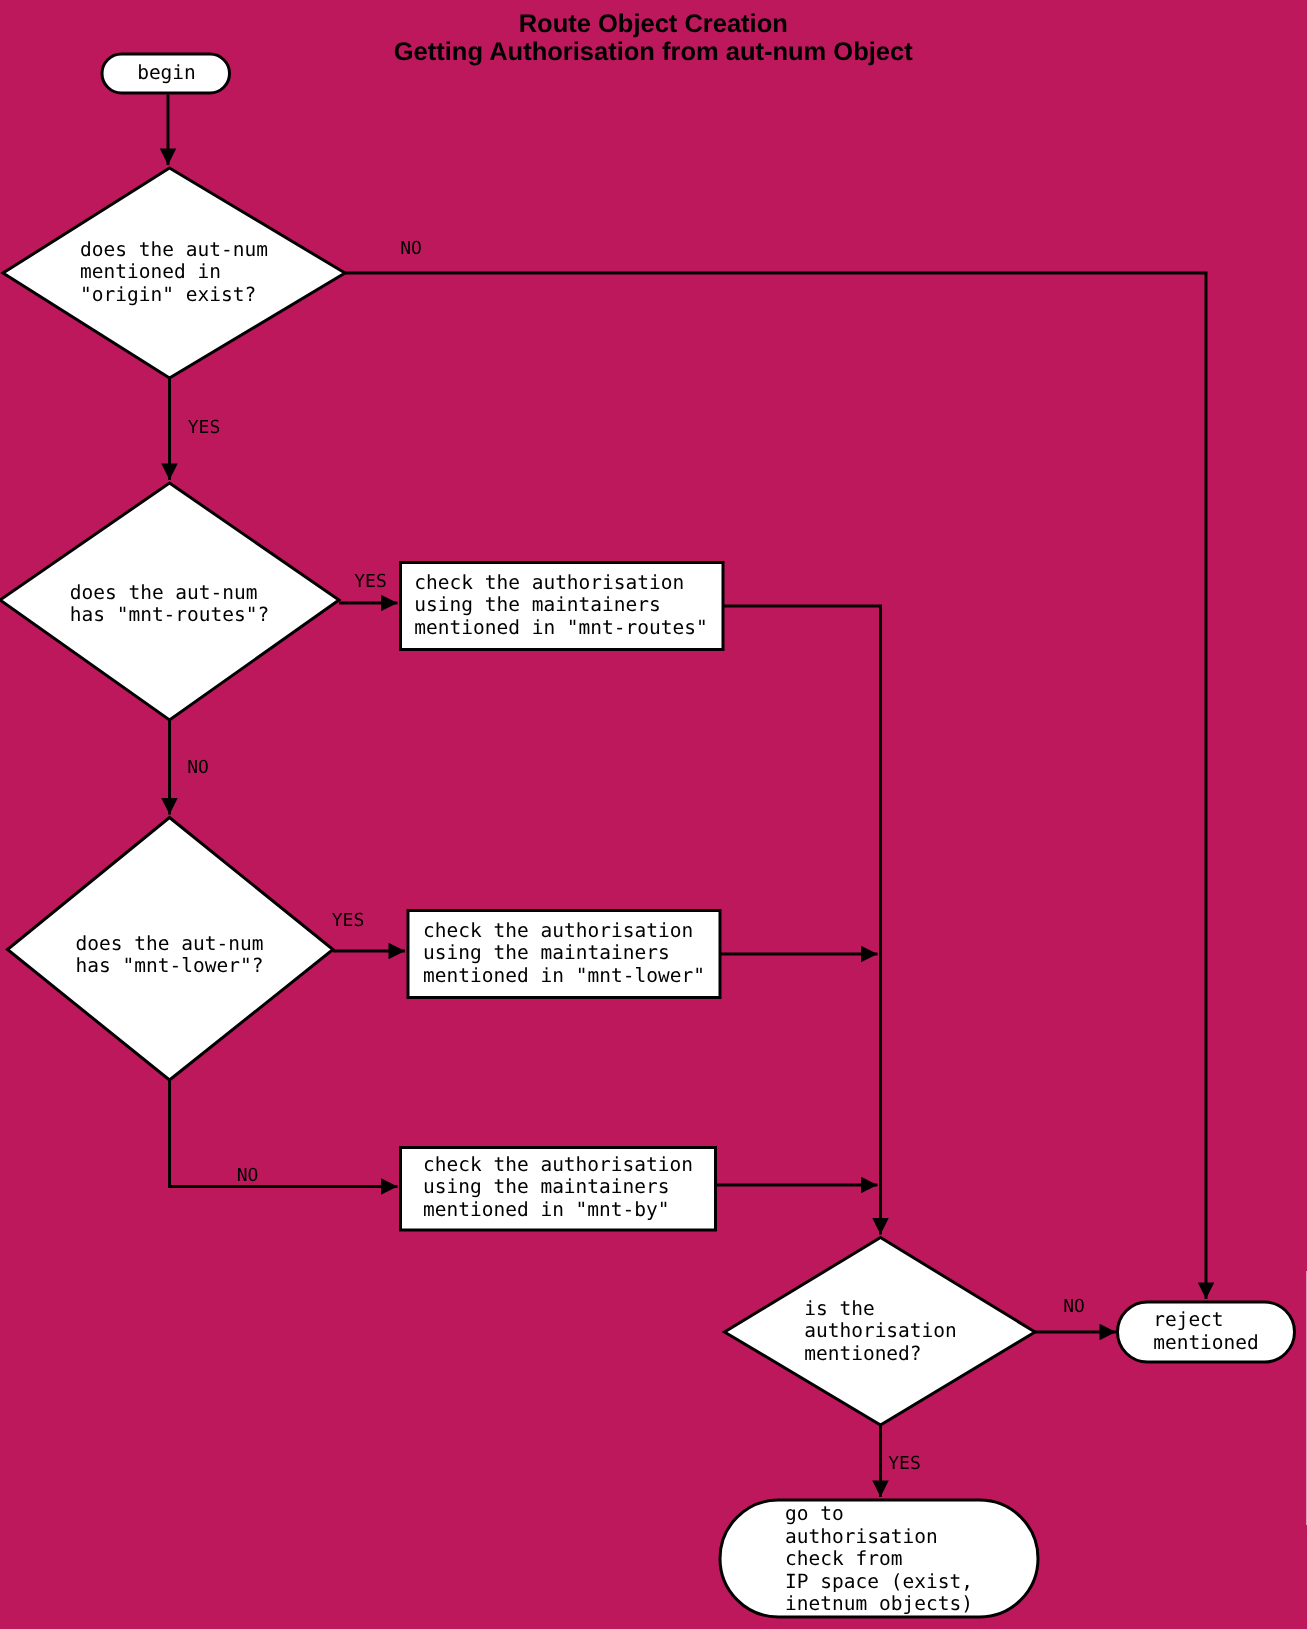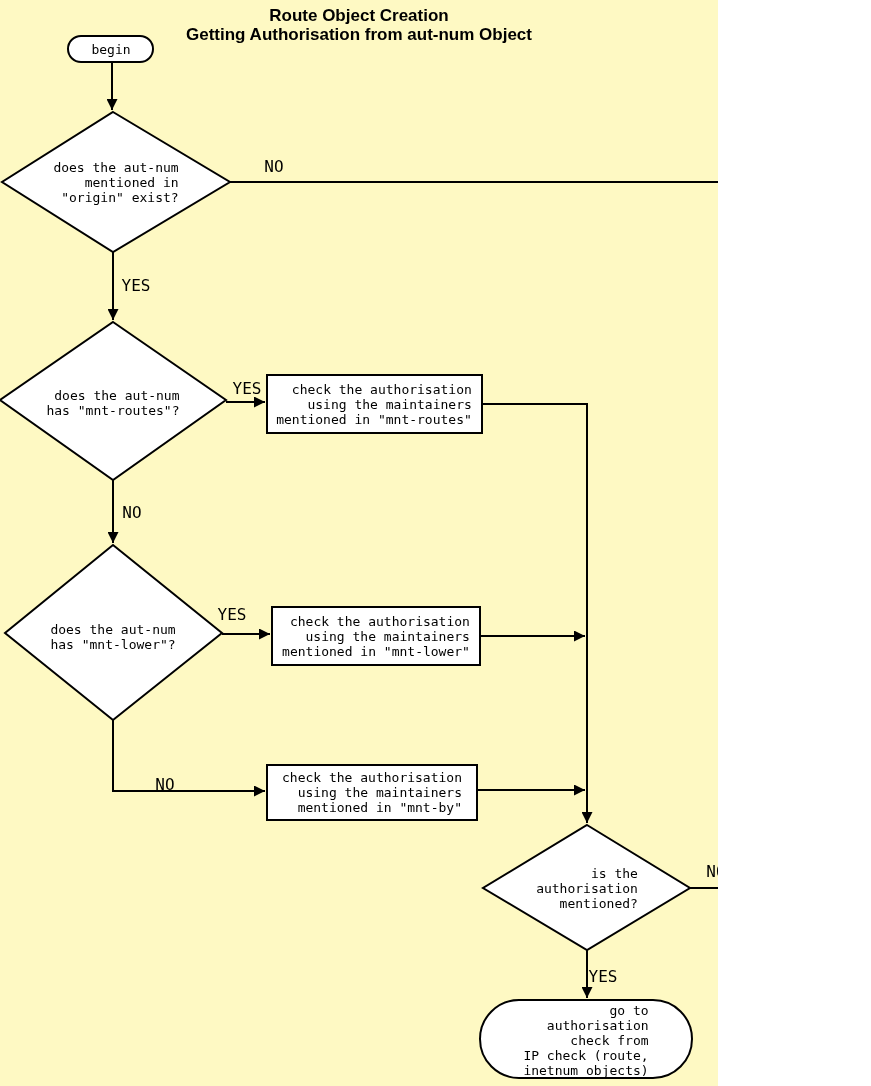--- a/index.html
+++ b/index.html
@@ -4,23 +4,23 @@
 <style>
   html, body {
     margin: 0;
     padding: 0;
     background: #ffffff;
     width: 871px;
     height: 1086px;
   }
   .canvas {
     position: relative;
-    width: 718px;
+    width: 871px;
     height: 1086px;
-    background: #fef9c3;
+    background: #be185d;
     overflow: hidden;
     text-decoration: underline;
   }
   svg.flow {
     position: absolute;
     left: 0;
     top: 0;
   }
   .title {
     position: absolute;
@@ -36,28 +36,28 @@
     white-space: pre-line;
     width: 700px;
   }
   .node-label {
     position: absolute;
     transform: translate(-50%, -50%);
     font-family: "DejaVu Sans Mono", "Liberation Mono", monospace;
     font-size: 13px;
     line-height: 15px;
     color: #000000;
-    text-align: right;
+    text-align: left;
     white-space: pre-line;
   }
   .edge-label {
     position: absolute;
     transform: translate(-50%, -50%);
     font-family: "DejaVu Sans Mono", "Liberation Mono", monospace;
-    font-size: 16px;
+    font-size: 12px;
     line-height: 13px;
     color: #000000;
     white-space: pre;
   }
   .shape {
     fill: #ffffff;
     stroke: #000000;
     stroke-width: 2;
   }
   .edge {
@@ -124,21 +124,21 @@
 using the maintainers
 mentioned in "mnt-by"</div>
   <div class="node-label" style="left:587px; top:888px;">is the
 authorisation
 mentioned?</div>
   <div class="node-label" style="left:804px; top:888px;">reject
 mentioned</div>
   <div class="node-label" style="left:586px; top:1040px;">go to
 authorisation
 check from
-IP check (route,
+IP space (exist,
 inetnum objects)</div>
 
   <div class="edge-label" style="left:274px; top:166px;">NO</div>
   <div class="edge-label" style="left:136px; top:285px;">YES</div>
   <div class="edge-label" style="left:247px; top:388px;">YES</div>
   <div class="edge-label" style="left:132px; top:512px;">NO</div>
   <div class="edge-label" style="left:232px; top:614px;">YES</div>
   <div class="edge-label" style="left:165px; top:784px;">NO</div>
   <div class="edge-label" style="left:716px; top:871px;">NO</div>
   <div class="edge-label" style="left:603px; top:976px;">YES</div>

